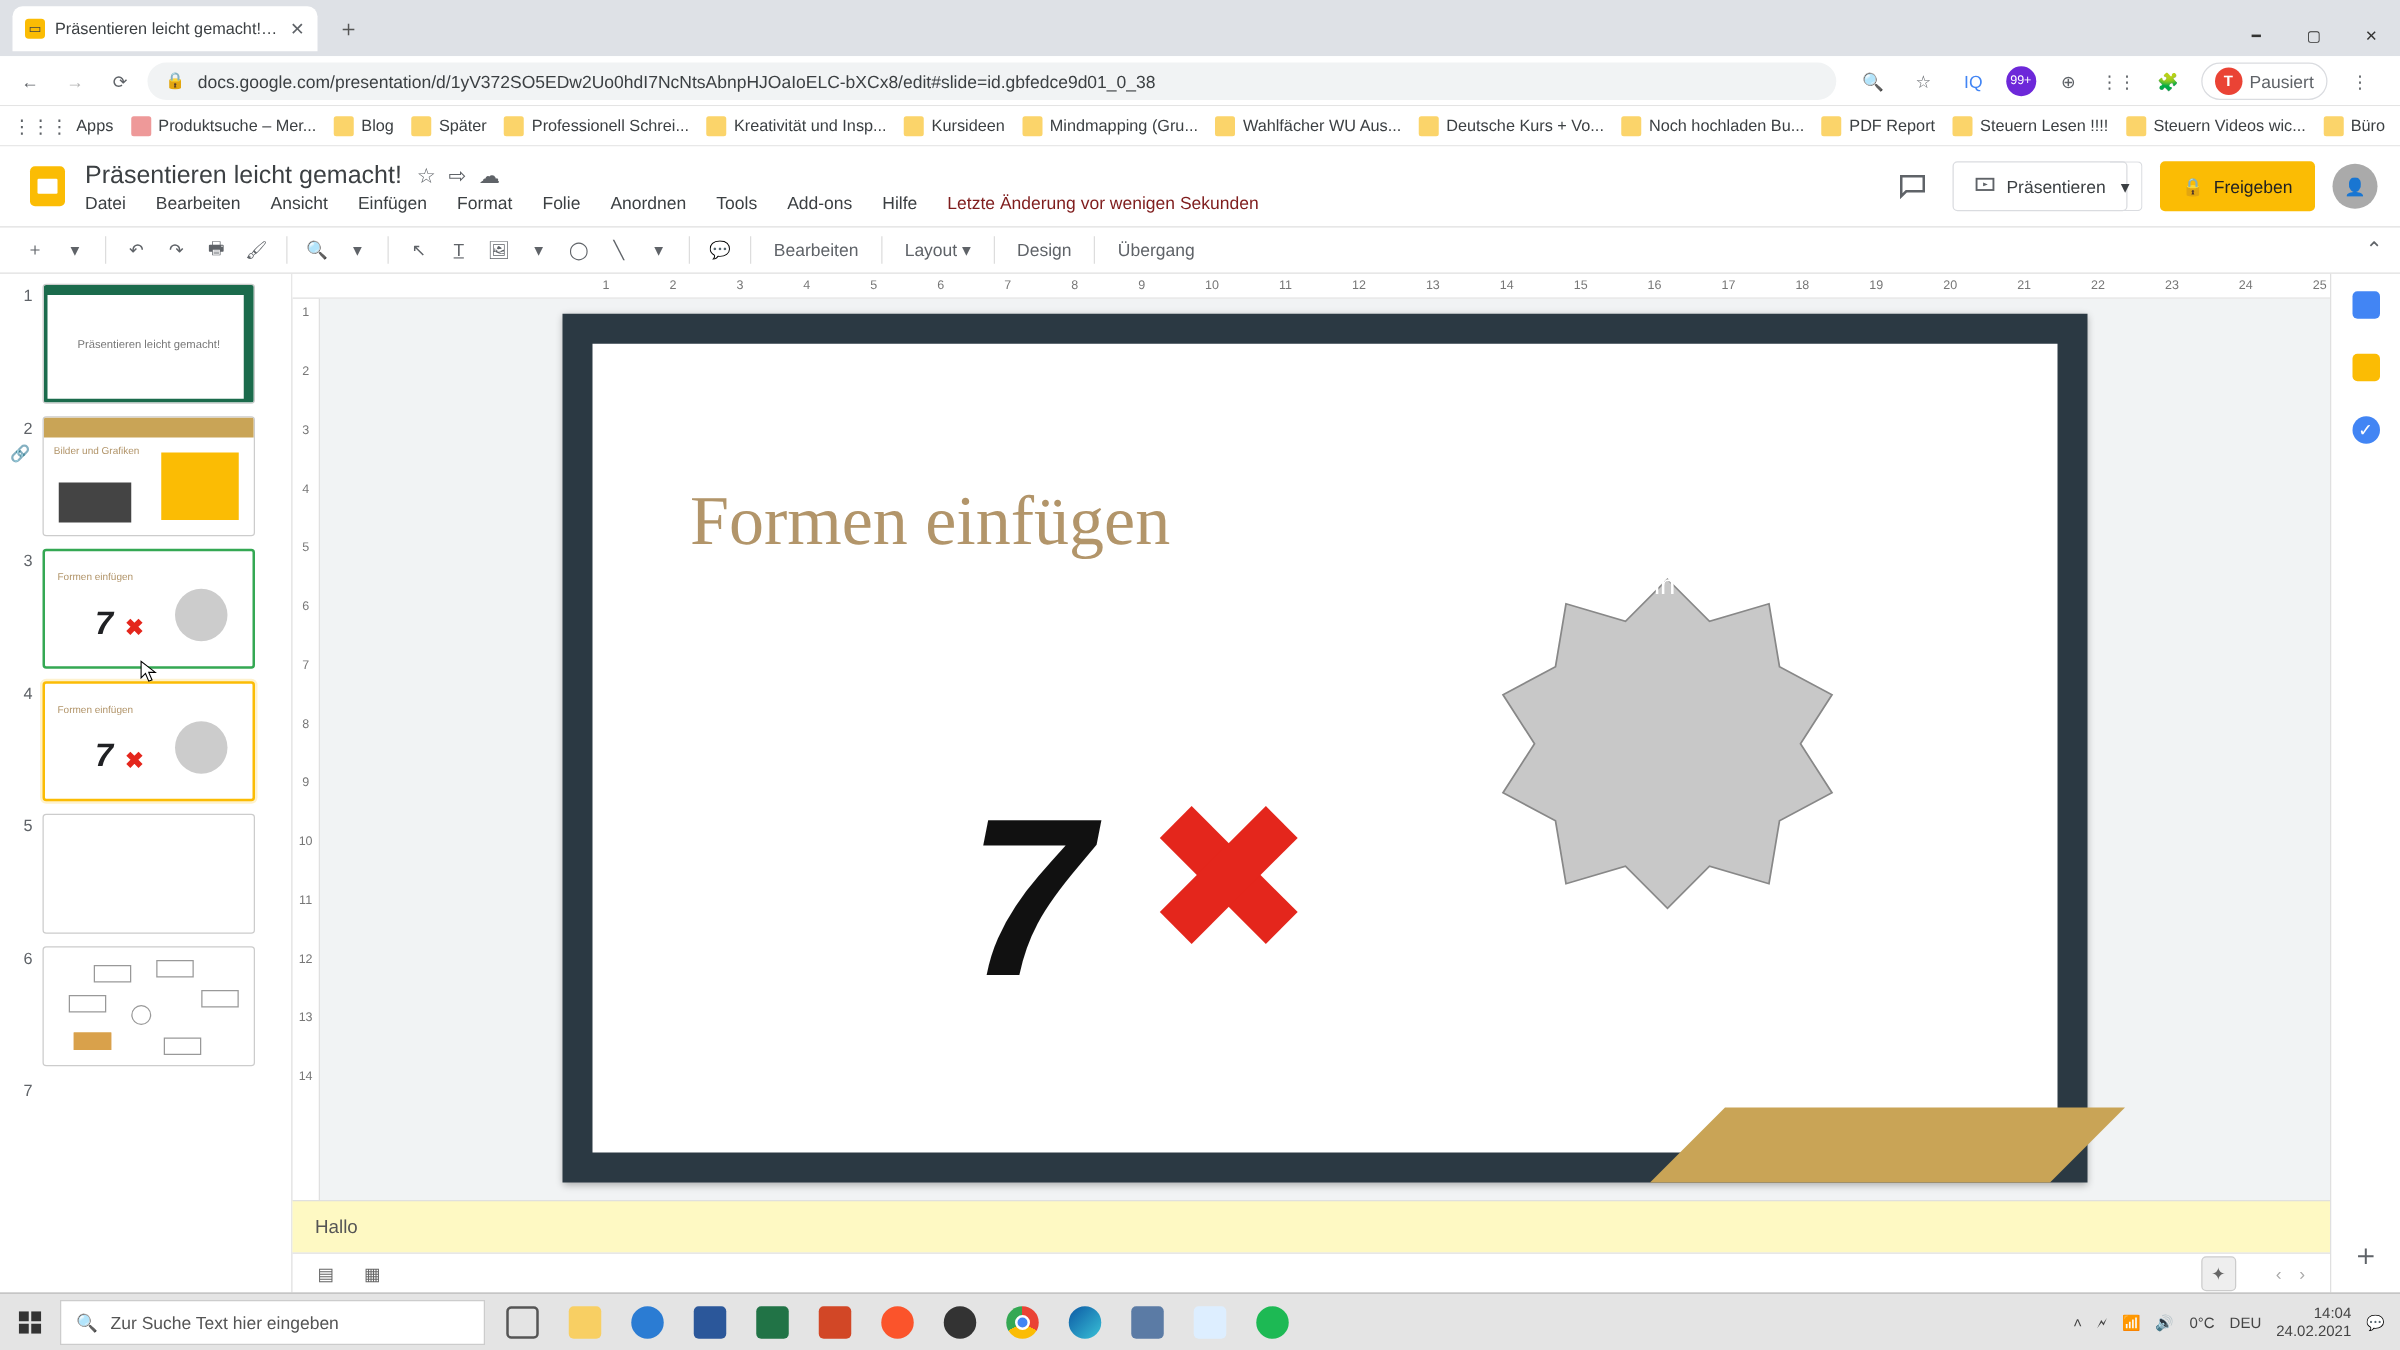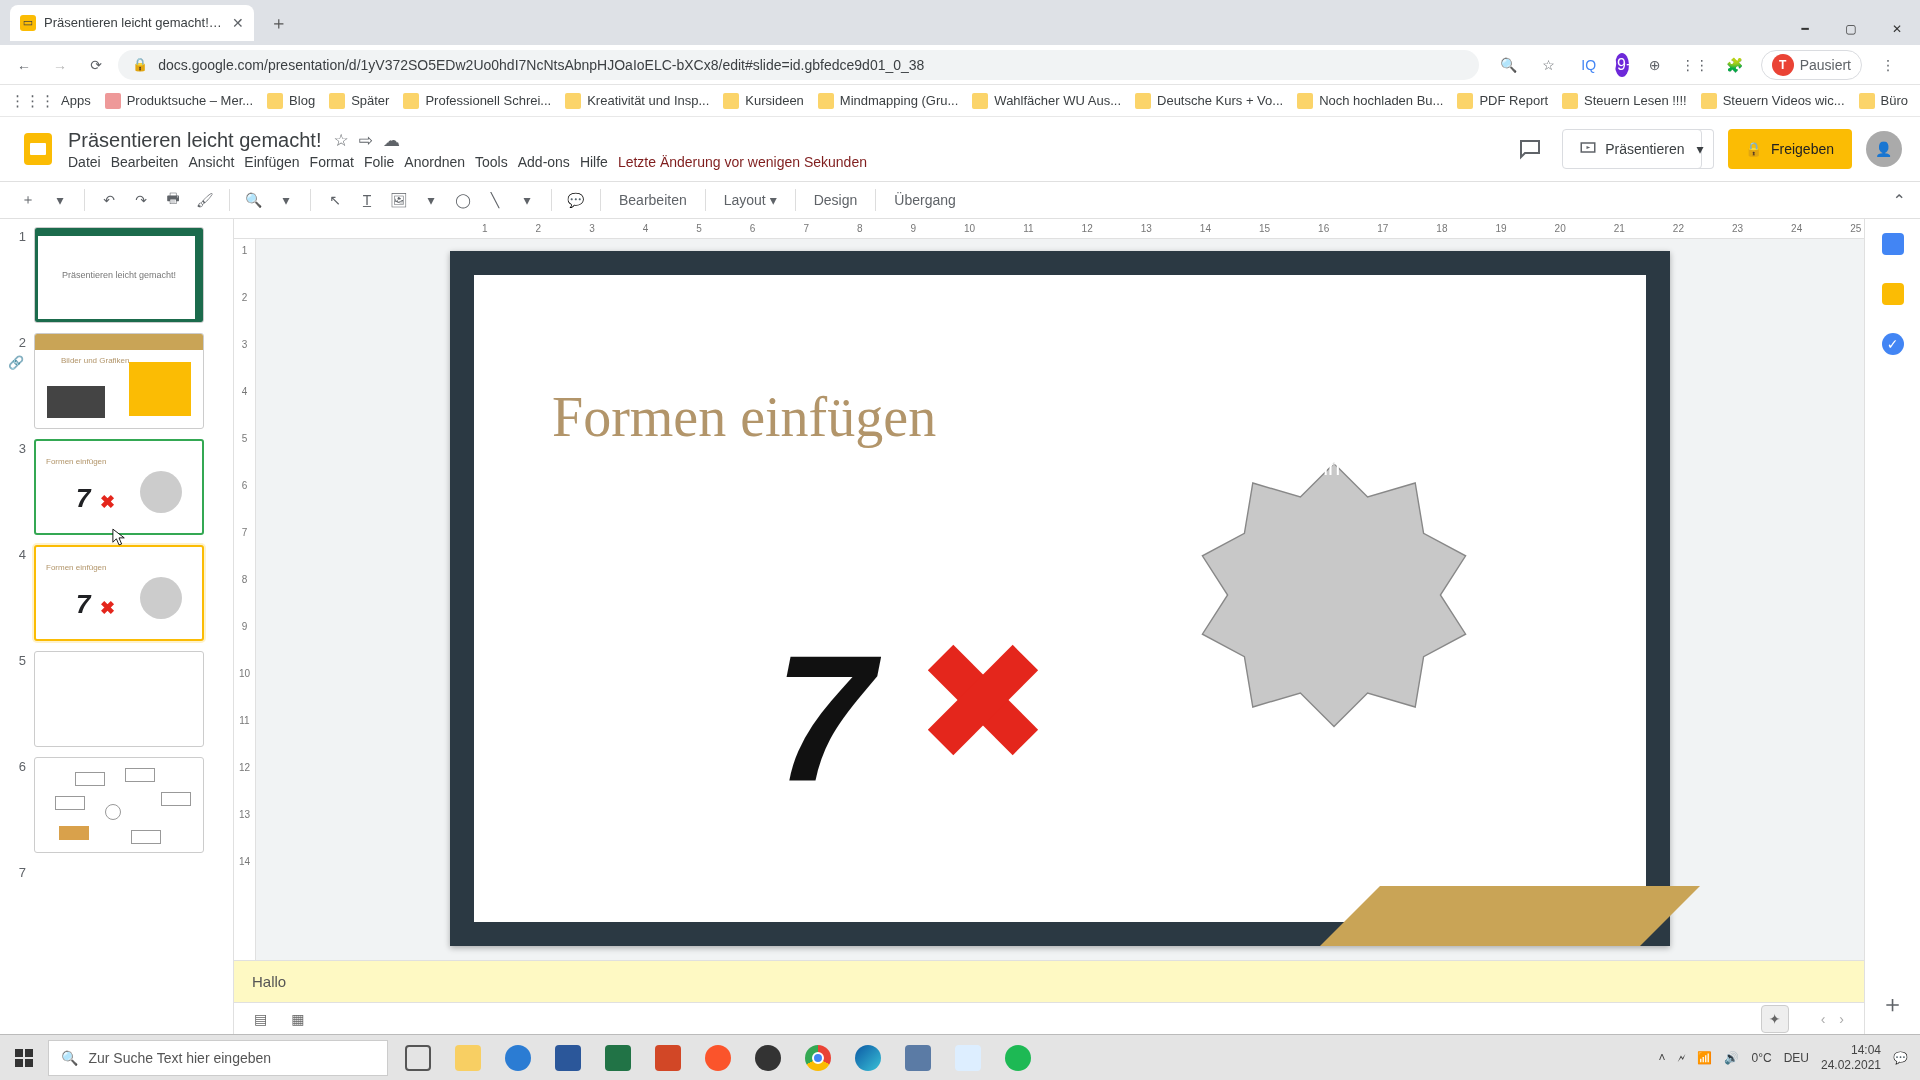--- a/index.html
+++ b/index.html
@@ -15,37 +15,37 @@
   .new-tab{margin-left:8px;font-size:18px;color:#555;padding:0 8px;cursor:pointer}
   .window-controls{margin-left:auto;display:flex}
   .win-btn{width:46px;height:32px;display:flex;align-items:center;justify-content:center;font-size:12px;color:#333}
 
   .addr-bar{height:40px;background:#fff;display:flex;align-items:center;padding:0 10px;gap:8px;border-bottom:1px solid #e4e4e4}
   .nav-icon{width:28px;height:28px;display:flex;align-items:center;justify-content:center;color:#5f6368;border-radius:50%}
   .nav-icon.disabled{color:#b5b5b5}
   .omnibox{flex:1;display:flex;align-items:center;background:#f1f3f4;border-radius:20px;height:30px;padding:0 14px;gap:10px;color:#3c4043;font-size:14px}
   .omnibox .lock{color:#5f6368;font-size:13px}
   .right-icons{display:flex;align-items:center;gap:12px;padding:0 8px}
-  .ext-badge{width:14px;height:24px;border-radius:50%;background:#6d28d9;color:#fff;font-size:16px;display:flex;align-items:center;justify-content:center;position:relative}
+  .ext-badge{width:24px;height:24px;border-radius:50%;background:#6d28d9;color:#fff;font-size:10px;display:flex;align-items:center;justify-content:center;position:relative}
   .pause-chip{display:flex;align-items:center;gap:6px;border:1px solid #dadce0;border-radius:20px;height:30px;padding:0 10px;color:#5f6368}
   .pause-chip .av{width:22px;height:22px;border-radius:50%;background:#ea4335;color:#fff;font-size:12px;display:flex;align-items:center;justify-content:center;font-weight:bold}
 
   .bookmarks{height:32px;background:#fff;display:flex;align-items:center;padding:0 10px;gap:14px;border-bottom:1px solid #e8e8e8;font-size:13px;color:#3c4043;overflow:hidden}
   .bk{display:flex;align-items:center;gap:6px;white-space:nowrap}
   .bk .f{width:16px;height:16px;background:#fbd46a;border-radius:2px;display:inline-block}
   .bk .apps-ic{font-size:15px;color:#5f6368}
 
   
   .app-header{height:64px;display:flex;align-items:center;padding:0 18px;gap:10px}
   .slides-logo{width:40px;height:40px}
   .title-area{display:flex;flex-direction:column;flex:1;gap:2px}
   .title-row{display:flex;align-items:center;gap:12px}
   .doc-title{font-size:20px;color:#3c4043}
   .title-icons{display:flex;gap:10px;color:#5f6368;font-size:17px}
-  .menus-row{display:flex;gap:10px;font-size:14px;color:#3c4043;align-items:center}
+  .menus-row{display:flex;gap:24px;font-size:14px;color:#3c4043;align-items:center}
   .menu-item{cursor:pointer}
   .last-edit{color:#7f1d1d;cursor:pointer}
   .hdr-right{display:flex;align-items:center;gap:14px}
   .comment-btn{width:36px;height:36px;display:flex;align-items:center;justify-content:center;color:#5f6368}
   .present-btn{display:flex;align-items:center;gap:8px;border:1px solid #dadce0;height:40px;padding:0 16px;border-radius:4px;background:#fff;color:#3c4043;font-weight:500}
   .present-drop{border:1px solid #dadce0;border-left:none;height:40px;width:26px;display:flex;align-items:center;justify-content:center;color:#3c4043;border-radius:0 4px 4px 0;margin-left:-14px}
   .share-btn{background:#fbbc04;height:40px;padding:0 18px;border-radius:4px;display:flex;align-items:center;gap:8px;font-weight:500;color:#222}
   .profile-av{width:36px;height:36px;border-radius:50%;background:#aaa;overflow:hidden;display:flex;align-items:center;justify-content:center;color:#fff;font-weight:bold}
 
   
@@ -104,21 +104,21 @@
   .task-ic{width:48px;height:40px;display:flex;align-items:center;justify-content:center;position:relative}
   .task-ic .sq{width:26px;height:26px;border-radius:4px}
   .tray{margin-left:auto;display:flex;align-items:center;gap:12px;padding-right:12px;color:#444;font-size:12px}
   .tray .stack{display:flex;flex-direction:column;align-items:flex-end;line-height:1.2}
 
   
   .th-bg{position:absolute;inset:0}
   .th1 .th-bg{border:3px solid #1b6b4c;border-right-width:8px;border-top-width:8px}
   .th1 .l{position:absolute;left:14px;right:14px;top:42px;color:#777;font-size:9px;text-align:center}
   .th2 .bar{position:absolute;left:0;top:0;right:0;height:16px;background:#c9a456}
-  .th2 .t{position:absolute;left:26px;top:22px;font-size:8px;color:#b2956a}
+  .th2 .t{position:absolute;left:8px;top:22px;font-size:8px;color:#b2956a}
   .th2 .pic{position:absolute;right:12px;top:28px;width:62px;height:54px;background:#fbbc04}
   .th2 .pic2{position:absolute;left:12px;bottom:10px;width:58px;height:32px;background:#444}
   .th34 .t{position:absolute;left:10px;top:16px;font-size:8px;color:#b2956a}
   .th34 .n7{position:absolute;left:40px;top:42px;font-size:26px;font-weight:900;font-style:italic}
   .th34 .rx{position:absolute;left:64px;top:50px;color:#e4261c;font-size:18px;font-weight:900}
   .th34 .sl{position:absolute;right:20px;top:30px;width:42px;height:42px;background:#ccc;border-radius:50%}
   .th6 .bx{position:absolute;border:1px solid #999;background:#fff}
   .th7 .t{position:absolute;left:10px;top:16px;font-size:8px;color:#c27c5b}
 
   .cursor-ptr{position:absolute;left:112px;top:528px;width:14px;height:18px;z-index:100;pointer-events:none}

